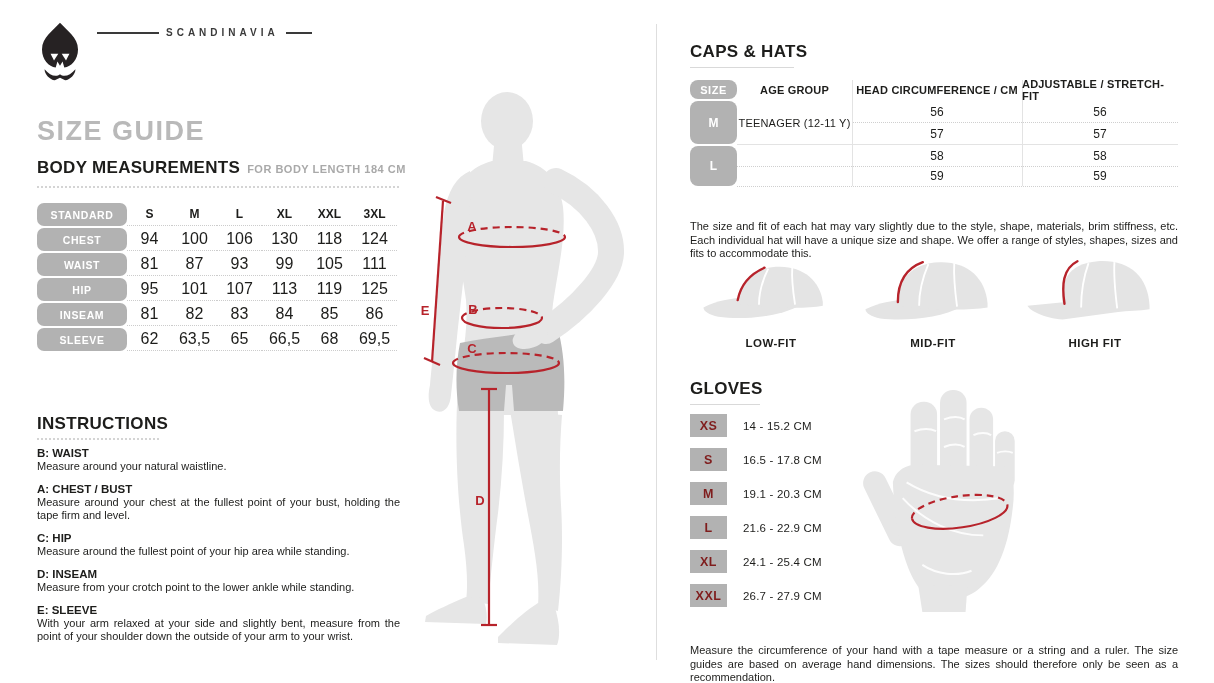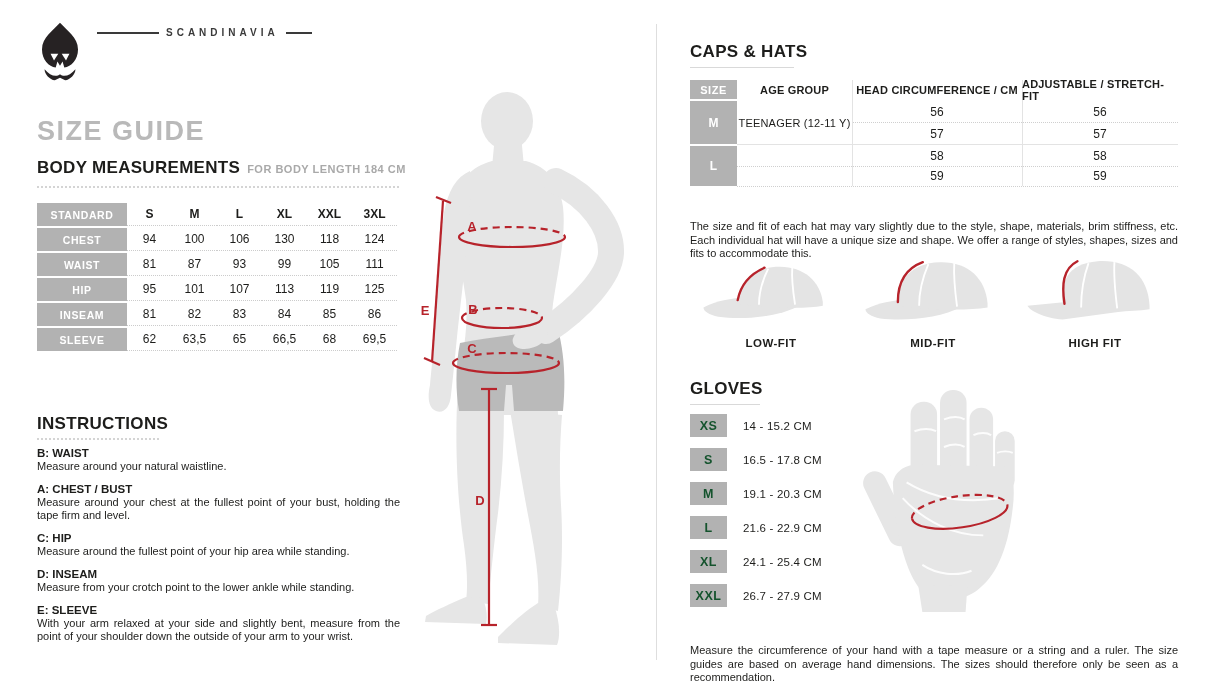--- a/index.html
+++ b/index.html
@@ -22,51 +22,51 @@
   .sec-title { font-size:17px; font-weight:bold; color:#1d1d1b; letter-spacing:0.3px; }
   .sub-note { font-size:11px; font-weight:bold; color:#a9a9a9; letter-spacing:0.5px; margin-left:7px; }
   .rule-dot { border-top:2px dotted #d4d4d4; }
   .rule-solid { border-top:1px solid #d9d9d9; }
 
   
   .bm-table { left:37px; top:203px; display:grid;
     grid-template-columns:90px 45px 45px 45px 45px 45px 45px;
     grid-auto-rows:23px; row-gap:2px; }
   .bm-label { background:#b2b2b2; color:#fff; font-weight:bold; font-size:10.5px;
-    letter-spacing:0.6px; display:flex; align-items:center; justify-content:center; }
+    letter-spacing:0.6px; display:flex; align-items:center; justify-content:center;border-radius:7px; }
   .bm-head { font-weight:bold; font-size:12px; display:flex; align-items:center; justify-content:center; border-bottom:1px dotted #ccc; }
-  .bm-val { font-size:12px; display:flex; align-items:center; justify-content:center; border-bottom:1px dotted #ccc; }
+  .bm-val { font-size:16px; display:flex; align-items:center; justify-content:center; border-bottom:1px dotted #ccc; }
 
   
   .instr-list { left:37px; top:447px; width:363px; }
   .instr-item { margin-bottom:10px; }
   .instr-label { font-size:11.5px; font-weight:bold; line-height:13px; }
   .instr-text { font-size:11px; line-height:13px; text-align:justify; }
 
   .para { font-size:11px; line-height:13.5px; text-align:justify;margin-top:24px; }
 
   
   .ch-cell { position:absolute; display:flex; align-items:center; justify-content:center; }
-  .ch-gray { background:#b2b2b2; color:#fff; font-weight:bold; }
+  .ch-gray { background:#b2b2b2; color:#fff; font-weight:bold;border-radius:8px; }
   .ch-head { font-weight:bold; font-size:11px; letter-spacing:0.2px; }
   .ch-age { font-size:11px; letter-spacing:0.2px; }
   .ch-val { font-size:12px; }
   .ch-vline { position:absolute; width:0; border-left:1px solid #e3e3e3; }
   .ch-dot { position:absolute; height:0; border-top:1px dotted #cfcfcf; }
   .ch-sep { position:absolute; height:0; border-top:1px solid #e3e3e3; }
 
   
   .fits-row { left:690px; top:252px; width:488px; display:flex; }
   .fit { width:162px; display:flex; flex-direction:column; align-items:center; }
   .fit-label { font-size:11.5px; font-weight:bold; letter-spacing:0.5px; margin-top:7px; }
 
   
   .glove-list { left:690px; top:414px; }
   .glove-row { display:flex; align-items:center; height:23px; margin-bottom:11px; }
-  .glove-size { width:37px; height:23px; background:#b2b2b2; color:#14532d; font-weight:bold;
+  .glove-size { width:37px; height:23px; background:#b2b2b2; color:#7f1d1d; font-weight:bold;
     font-size:12.5px; letter-spacing:0.5px; display:flex; align-items:center; justify-content:center; }
   .glove-range { font-size:11.5px; margin-left:16px; letter-spacing:0.2px; }
 
   .divider { left:656px; top:24px; height:636px; width:0; border-left:1px solid #dedede; }
 </style>
 </head>
 <body>
 
 <div class="page">
 

